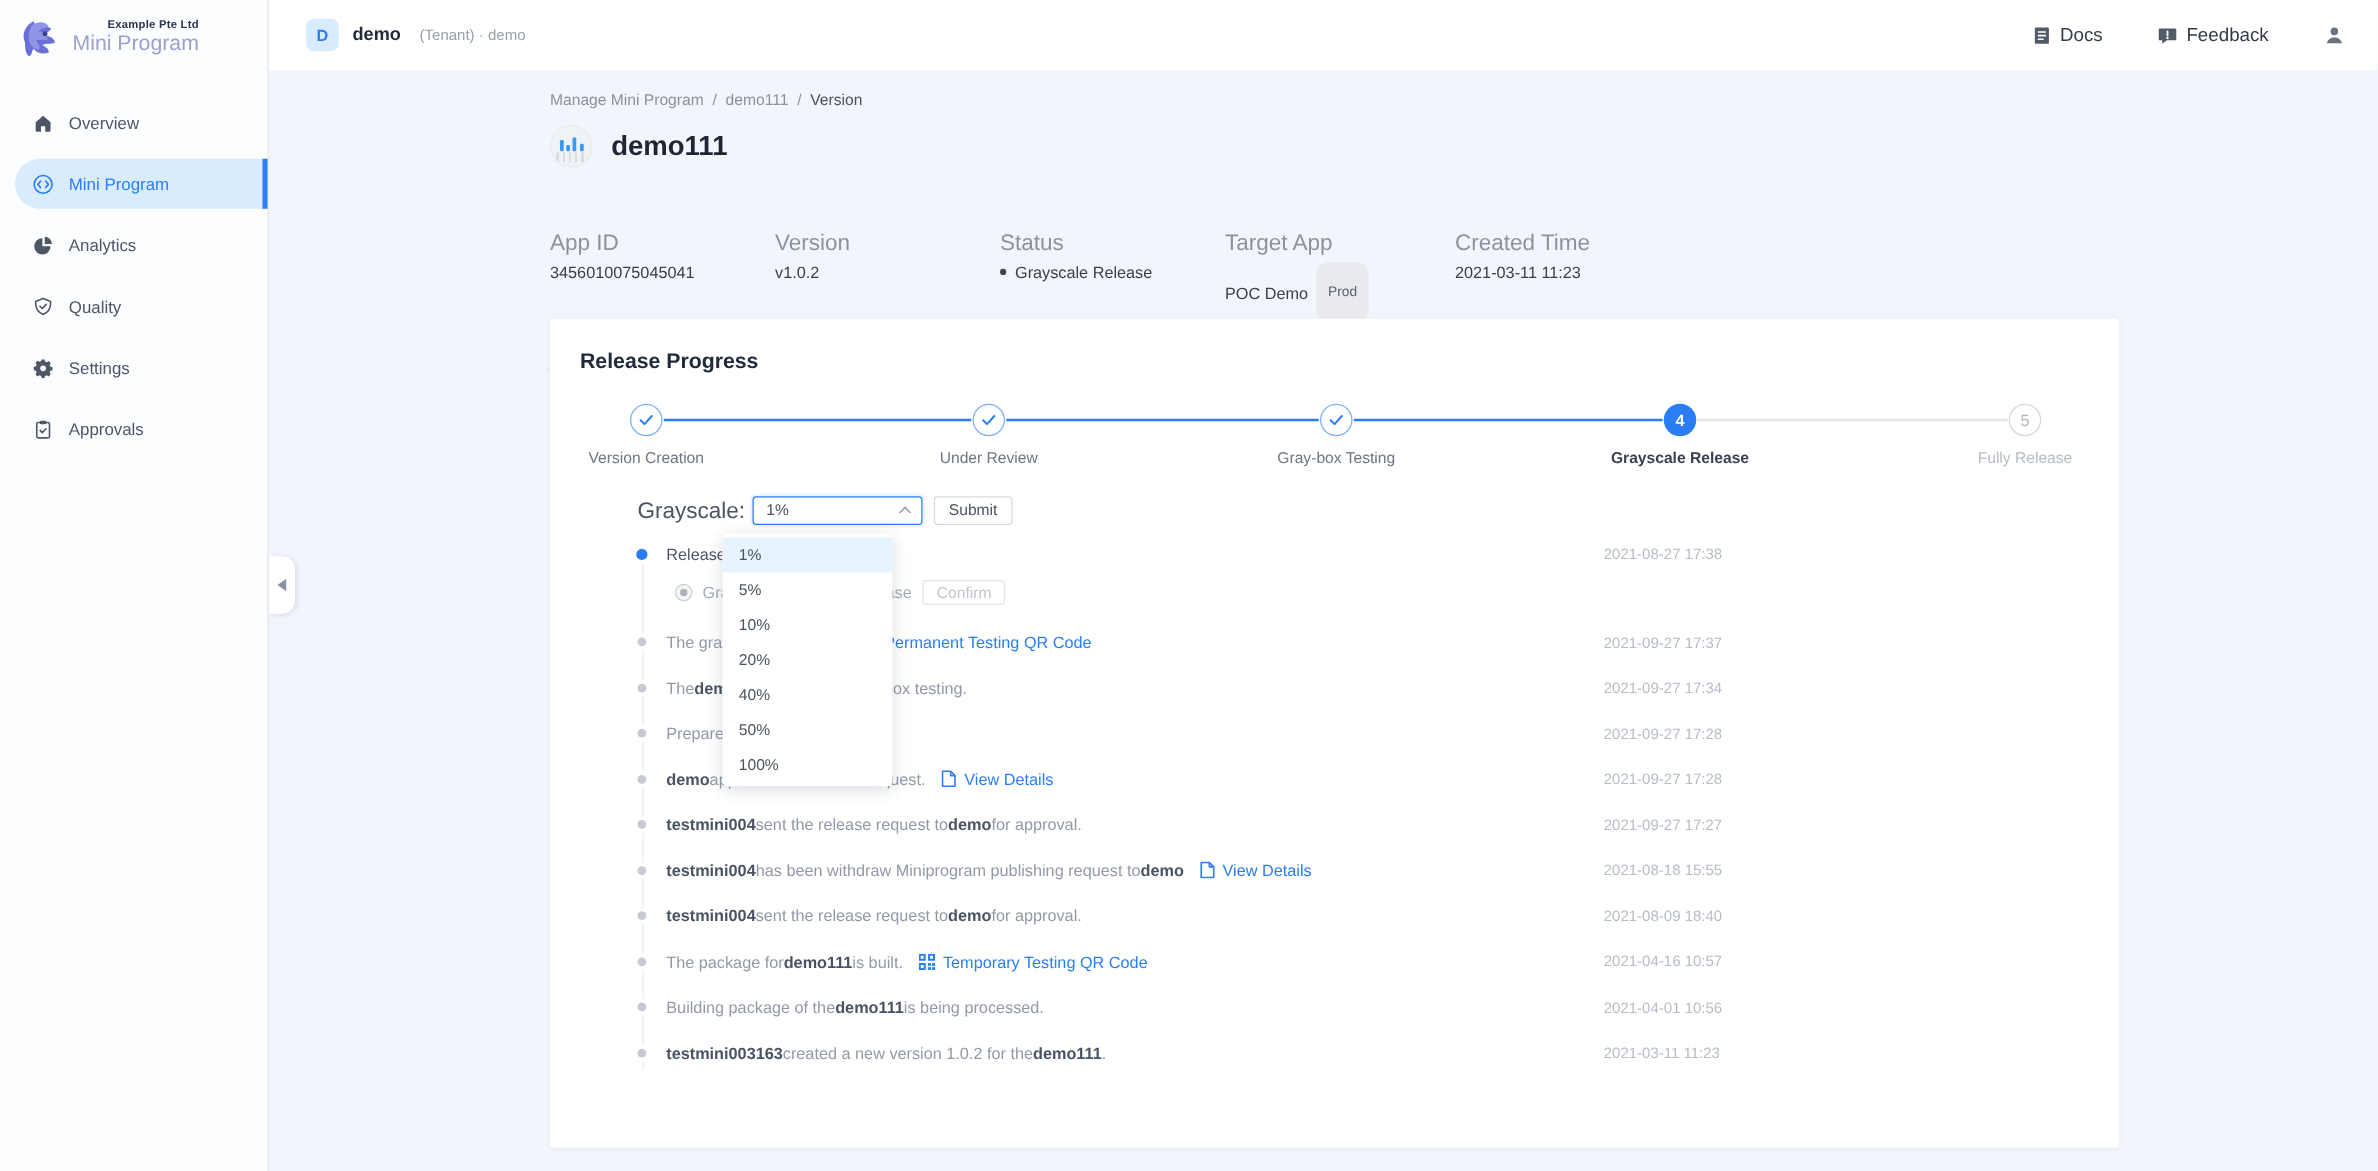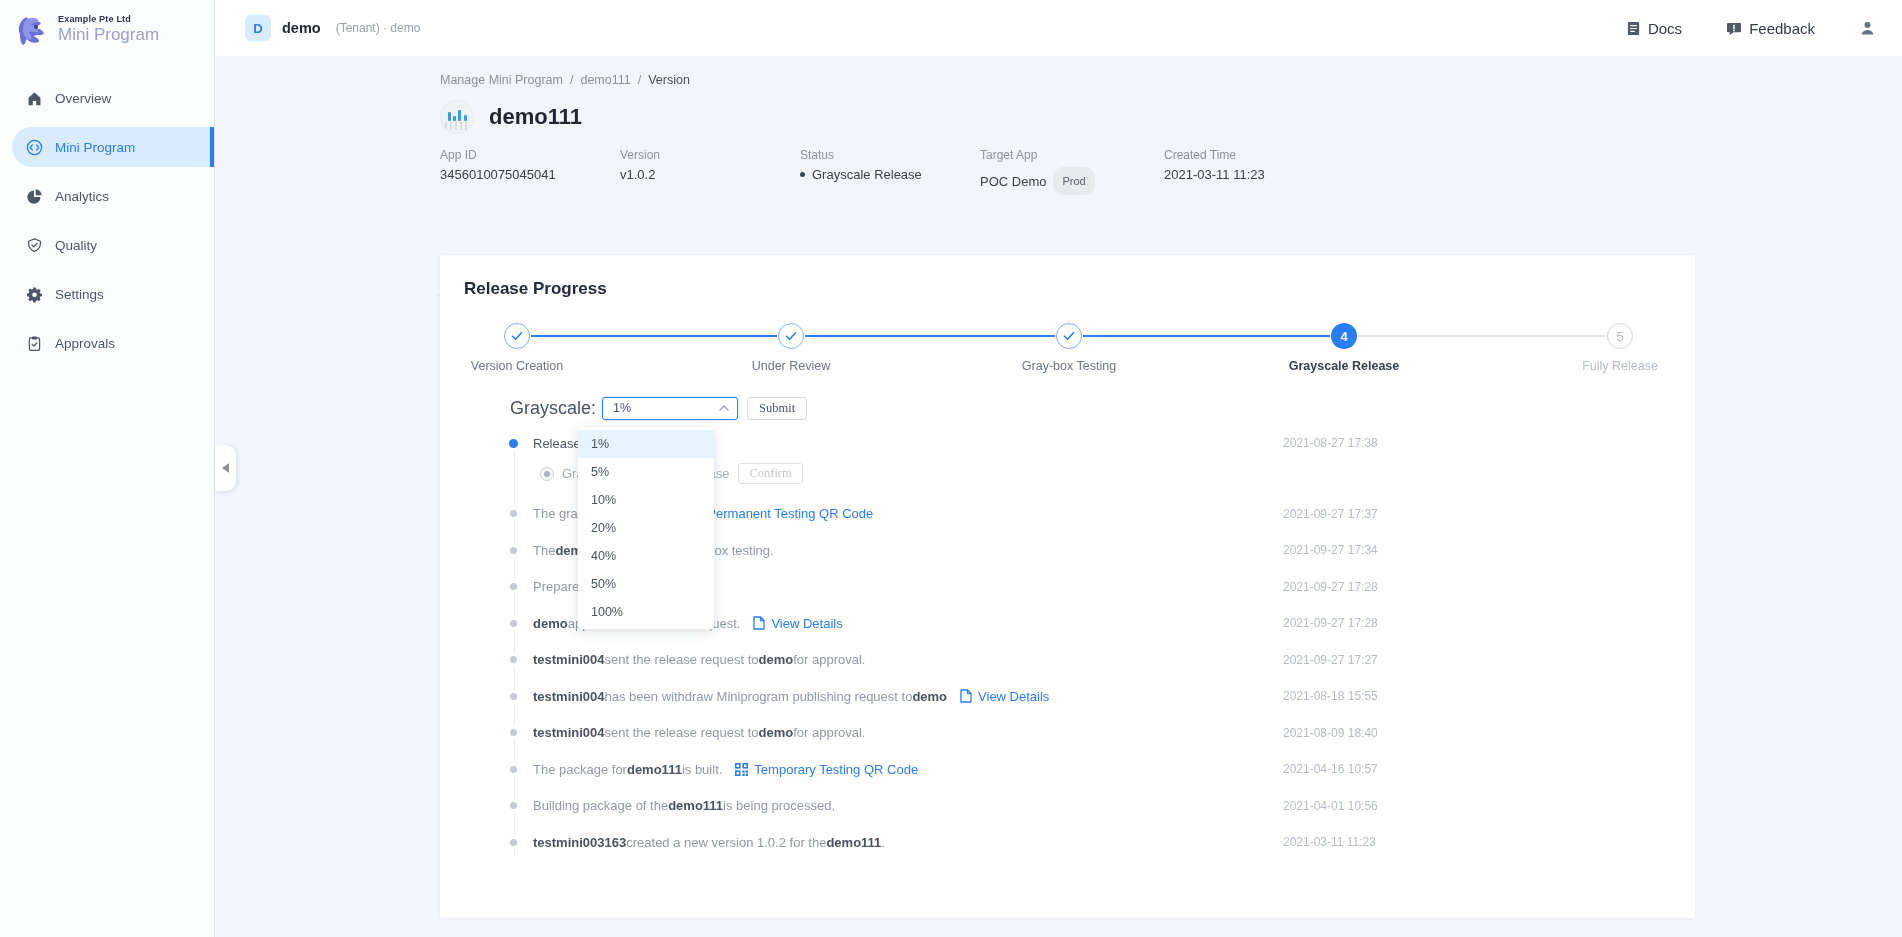--- a/index.html
+++ b/index.html
@@ -3,21 +3,21 @@
 <meta charset="utf-8">
 <style>
   * { margin:0; padding:0; box-sizing:border-box; }
   html,body { width:1902px; height:937px; overflow:hidden; }
   body { font-family:"Liberation Sans","DejaVu Sans",sans-serif; background:#f2f5fb; color:#4a5361; font-size:13px; }
   svg { display:block; }
 
   
   .sidebar { position:absolute; left:0; top:0; width:215px; height:937px; background:#fcfdff; border-right:1px solid #e2e5ea; z-index:5; }
   .logo { display:flex; align-items:flex-start; gap:6px; padding:10px 8px 0 12px; }
-  .logo-text .company { font-size:9px; font-weight:bold; color:#2a3350; letter-spacing:.2px; margin-top:4px; }
+  .logo-text .company { font-size:9px; font-weight:bold; color:#2a3350; letter-spacing:.2px; margin-top:4px;text-align:right; }
   .logo-text .product { font-size:17px; color:#9aa1cf; margin-top:1px; }
   .nav { margin-top:28px; }
   .nav-item { position:relative; display:flex; align-items:center; gap:12px; height:40px; margin:9px 0; padding-left:26px; color:#4d5666; font-size:13.5px; cursor:pointer; }
   .nav-item .nicon { width:17px; height:17px; color:#4d5666; }
   .nav-item.active { background:#d8ecfe; color:#2a7df4; border-radius:20px 0 0 20px; margin-left:12px; padding-left:14px; }
   .nav-item.active .nicon { color:#2a7df4; }
   .nav-item.active::after { content:""; position:absolute; right:0; top:0; width:4px; height:40px; background:#2a7df4; }
 
   
   .collapse-handle { position:absolute; left:215px; top:445px; width:21px; height:46px; background:#ffffff; border-radius:0 10px 10px 0; box-shadow:1px 1px 4px rgba(40,60,90,.12); z-index:6; display:flex; align-items:center; justify-content:center; color:#8a92a0; cursor:pointer; }
@@ -41,24 +41,24 @@
   .breadcrumb .crumb.last { color:#4a5260; cursor:default; }
   .title-row { display:flex; align-items:center; gap:15px; margin-top:13px; }
   .app-avatar { width:34px; height:34px; border-radius:50%; background:#f0f3f6; position:relative; overflow:hidden; border:1px solid #e8ebee; }
   .app-avatar .bar { position:absolute; bottom:12px; width:3px; background:#3b9af0; border-radius:1px; }
   .app-avatar .dots { position:absolute; left:4px; right:4px; bottom:3px; height:8px;
      background:repeating-linear-gradient(90deg,#c9ced4 0 2px,transparent 2px 5px); opacity:.6; }
   .page-title { font-size:22px; font-weight:bold; color:#1f2633; }
   .meta-row { display:flex; margin-top:14px; }
   .meta-col { width:180px; }
   .meta-col.wide { width:184px; }
-  .meta-label { font-size:12px; color:#8b93a1; }
+  .meta-label { font-size:18px; color:#8b93a1;margin-top:36px; }
   .meta-value { font-size:13px; color:#363f4d; margin-top:5px; display:flex; align-items:center; gap:7px; }
   .status-dot { width:5px; height:5px; border-radius:50%; background:#3a4350; display:inline-block; }
-  .badge { background:#e8eaed; color:#5a6372; border-radius:10px; padding:8px 9px; font-size:11px; }
+  .badge { background:#e8eaed; color:#5a6372; border-radius:10px; padding:18px 9px; font-size:11px; }
 
   
   .tabs { position:absolute; left:222px; top:200px; width:1258px; border-bottom:1px solid #e6e8ec; display:flex; height:40px; }
   .tab { padding:0 15px; display:flex; align-items:center; font-size:13.5px; color:#4a5361; cursor:pointer; margin-right:28px; position:relative; }
   .tab.active { color:#2a7df4; font-weight:bold; }
   .tab.active::after { content:""; position:absolute; left:0; right:0; bottom:-1px; height:3px; background:#2a7df4; border-radius:2px; }
 
   
   .card { position:absolute; left:225px; top:199px; width:1255px; height:663px; background:#ffffff; border-radius:3px; box-shadow:0 1px 4px rgba(60,80,110,.06); }
   .card-heading { position:absolute; left:24px; top:24px; font-size:17px; font-weight:bold; color:#212b3b; }
@@ -74,21 +74,21 @@
   .step-label { position:absolute; top:104px; width:170px; text-align:center; font-size:12.5px; color:#6e7684; }
   .step-label.current { color:#39424f; font-weight:bold; }
   .step-label.pending { color:#b6bcc5; }
 
   
   .gray-row { position:absolute; left:70px; top:141px; display:flex; align-items:center; height:24px; }
   .gray-label { font-size:18px; color:#4a5361; }
   .select-box { margin-left:6px; width:136px; height:23px; border:1px solid #2a7df4; border-radius:3px; background:#fff; display:flex; align-items:center; padding:0 8px 0 10px; cursor:pointer; box-shadow:0 0 0 2px rgba(42,125,244,.08); }
   .select-value { font-size:12.5px; color:#4a5361; flex:1; }
   .select-box .chev { color:#9aa1ac; }
-  .btn { border:1px solid #d6dae0; background:#fff; border-radius:3px; font-size:12.5px; color:#4a5361; padding:3px 11px; cursor:pointer; font-family:Liberation Serif, serif; }
+  .btn { border:1px solid #d6dae0; background:#fff; border-radius:3px; font-size:12.5px; color:#4a5361; padding:3px 11px; cursor:pointer; font-family:Liberation Sans, sans-serif; }
   .submit-btn { margin-left:9px; height:23px; }
 
   
   .dropdown { position:absolute; left:138px; top:172px; width:136px; background:#fff; border-radius:4px; box-shadow:0 3px 12px rgba(40,60,90,.18); padding:3px 0; z-index:20; }
   .dd-option { height:28px; display:flex; align-items:center; padding-left:13px; font-size:12.5px; color:#4a5361; cursor:pointer; }
   .dd-option.selected { background:#e7f3ff; }
 
   
   .timeline { position:absolute; left:70px; top:177px; width:940px; }
   .timeline::before { content:""; position:absolute; left:3.5px; top:14px; bottom:12px; width:1px; background:#e9ebef; }

